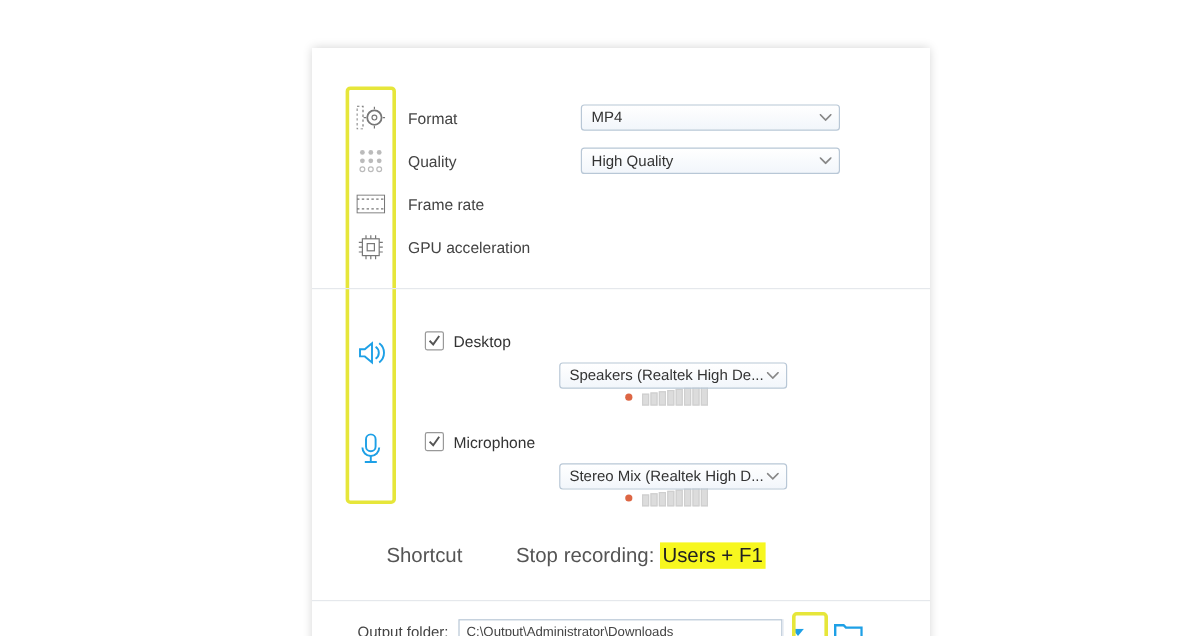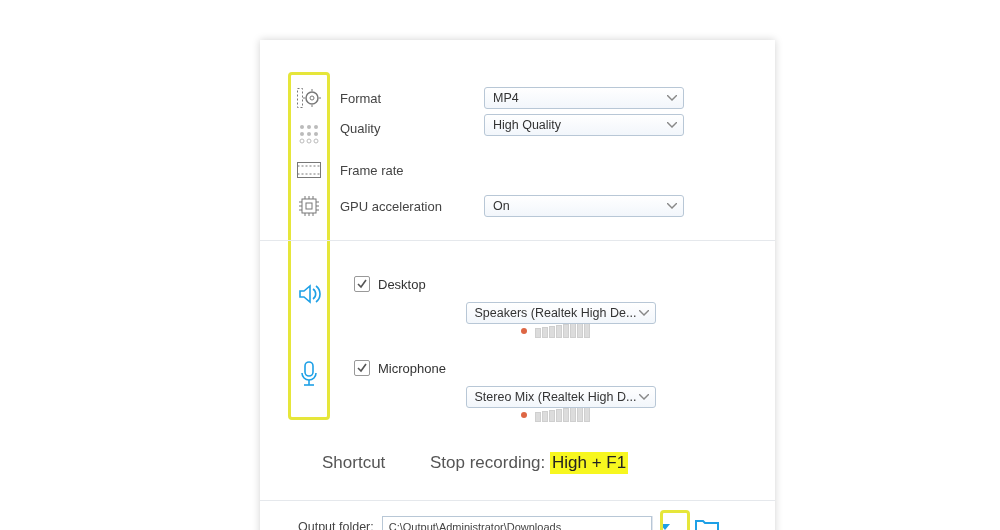--- a/index.html
+++ b/index.html
@@ -32,29 +32,29 @@
   }
   .hl-sidebar { left: 28px; top: 32px; width: 42px; height: 348px; }
   .hl-folder-dd { left: 400px; top: 470px; width: 30px; height: 30px; }
 
   .sidebar-icons { position: absolute; left: 34px; top: 40px; width: 30px; }
   .sidebar-icons > div { height: 36px; display: flex; align-items: center; justify-content: center; }
   .sidebar-icons > div.gap { height: 52px; }
 
   .row { position: absolute; left: 80px; right: 20px; height: 36px; display: flex; align-items: center; }
   .row-format { top: 40px; }
-  .row-quality { top: 60px; align-items: flex-end; }
+  .row-quality { top: 76px; }
   .row-frate   { top: 112px; }
   .row-gpu     { top: 148px; }
 
   .row .label { width: 144px; color: #444; }
 
   .dd {
     height: 22px;
-    width: 200px;
+    width: 216px;
     border: 1px solid #b8c7d6;
     border-radius: 3px;
     background: linear-gradient(#ffffff, #f2f6fb);
     display: flex;
     align-items: center;
     padding-left: 8px;
     position: relative;
     font-size: 12.5px;
     color: #333;
     box-sizing: border-box;
@@ -210,28 +210,20 @@
       </span>
     </div>
   </div>
 
   <div class="row row-frate">
     <div class="label">Frame rate</div>
   </div>
 
   <div class="row row-gpu">
     <div class="label">GPU acceleration</div>
-    <div class="dd">
-      <span>On</span>
-      <span class="chev">
-        <svg width="10" height="6">
-            <path d="M0 0 L5 5 L10 0" fill="none" stroke="#888" stroke-width="1.4"></path>
-          </svg>
-      </span>
-    </div>
   </div>
 
   <div class="divider1"></div>
 
   <div class="audio-section">
 
     <div class="audio-row">
       <div class="chk">
         <div class="checkbox">
           <svg width="10" height="10">
@@ -297,21 +289,21 @@
             <span></span>
           </div>
       </div>
     </div>
 
   </div>
 
   <div class="shortcut-row">
     <span class="lbl1">Shortcut</span>
     <span class="lbl2">Stop recording:</span>
-    <span class="hotkey">High + F1</span>
+    <span class="hotkey">Users + F1</span>
   </div>
 
   <div class="divider2"></div>
 
   <div class="output-row">
     <span class="olbl">Output folder:</span>
     <div class="opath">
       <span>C:\Output\Administrator\Downloads</span>
     </div>
     <div class="odd">

